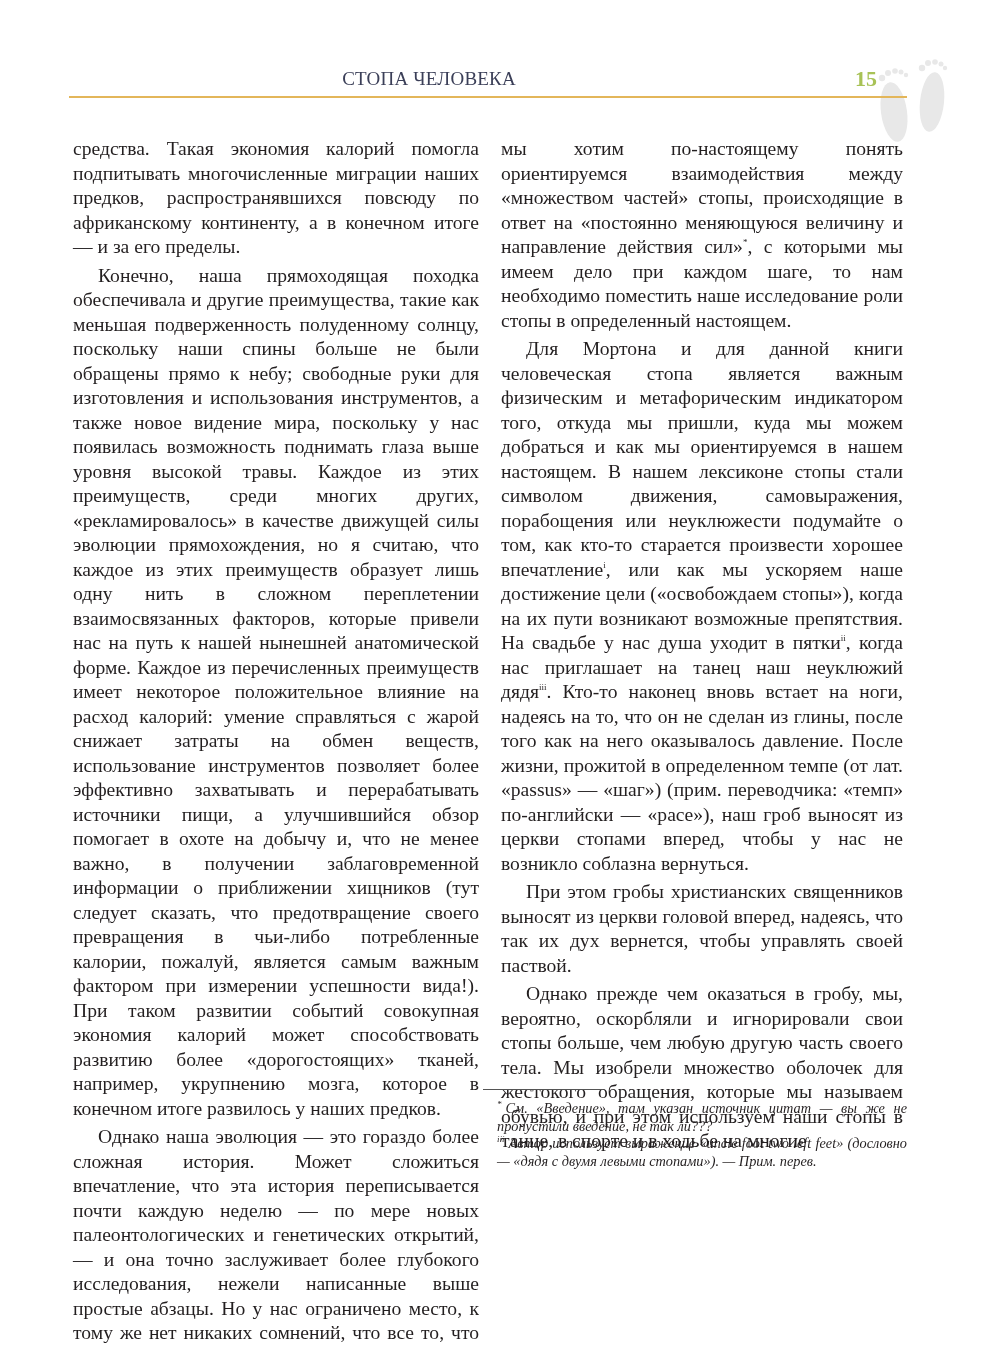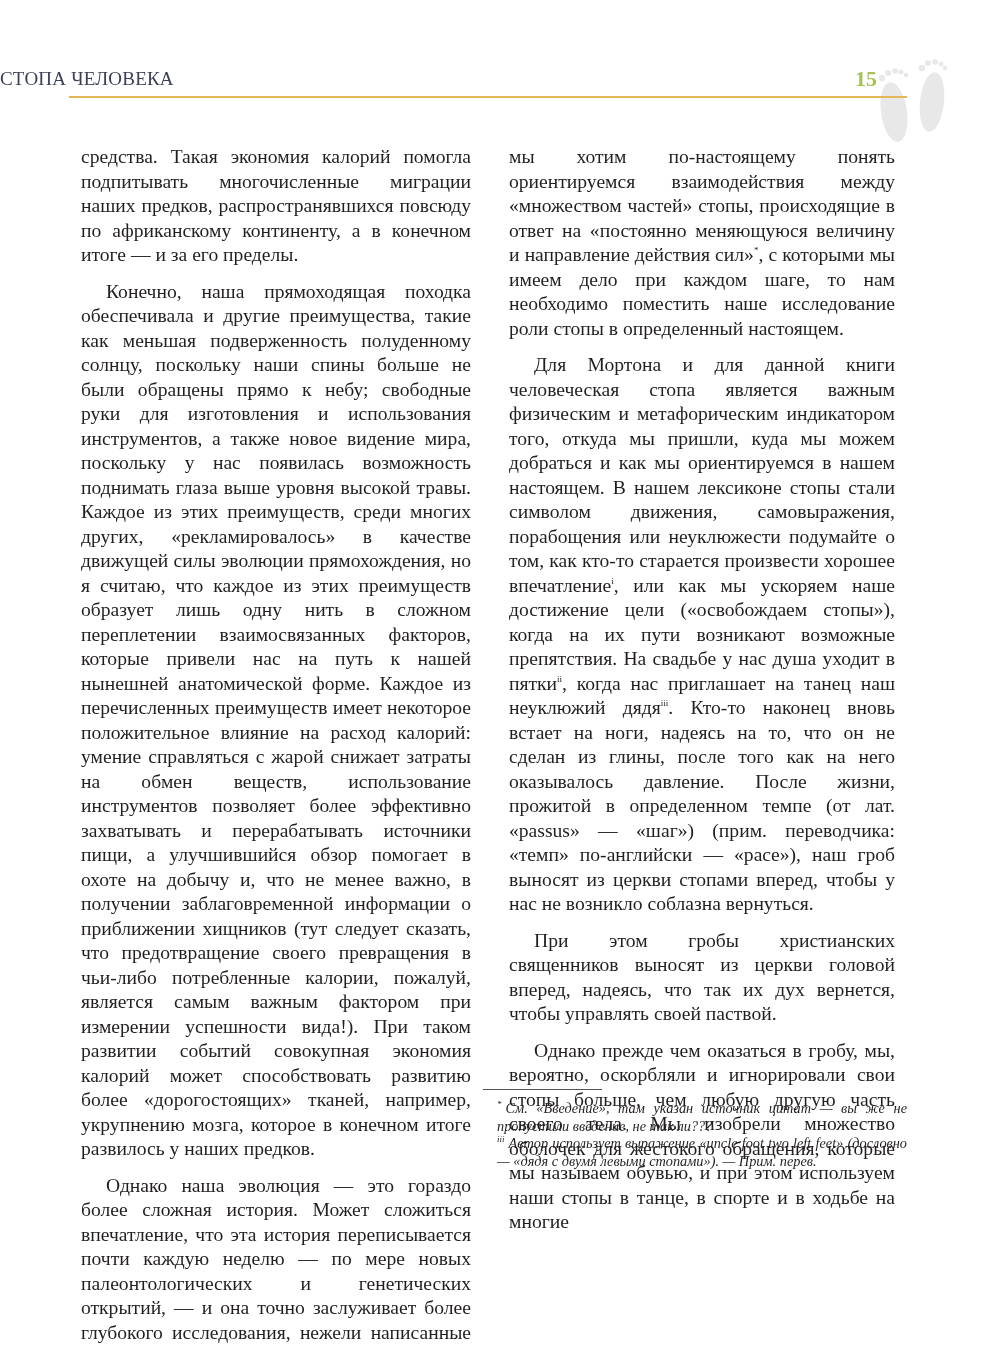--- a/index.html
+++ b/index.html
@@ -1,29 +1,29 @@
 <!DOCTYPE html>
 <html><head>
 <meta charset="utf-8">
 <style>
   html, body { margin: 0; padding: 0; background: #ffffff; }
   body { width: 1000px; height: 1349px; position: relative; overflow: hidden;
          font-family: "DejaVu Serif", "Liberation Serif", serif; color: #231f20; }
   .watermark { position: absolute; left: 860px; top: 50px; width: 110px; height: 110px; }
-  .running-head { position: absolute; left: 0; top: 68px; width: 858px; text-align: left;
+  .running-head { position: absolute; left: 0; top: 68px; width: 858px; text-align: center;
                   font-family: "Liberation Serif", serif; font-size: 19px; color: #3b3f58;
                   letter-spacing: 0.2px; }
   .page-num { position: absolute; left: 855px; top: 66px; font-family: "Liberation Serif", serif;
               font-weight: bold; font-size: 22px; color: #a8c256; }
   .head-rule { position: absolute; left: 69px; top: 96px; width: 838px; height: 2px; background: #e3b65a; }
   .col { position: absolute; top: 133px; font-family: "Liberation Serif", serif; font-size: 19.6px;
          line-height: 24.5px; text-align: justify; hyphens: manual; }
   .col-left { left: 69px; width: 414px; }
   .col-right { left: 497px; width: 410px; }
-  .col p { margin: 12px; }
+  .col p { margin: 4px; }
   .col p.indent { text-indent: 25px; }
   .col p.noindent { text-indent: 0; }
   sup { font-size: 9px; line-height: 0; vertical-align: super; }
   .fn-rule { position: absolute; left: 483px; top: 1089px; width: 119px; height: 1px; background: #555; }
   .footnotes { position: absolute; left: 497px; top: 1100px; width: 410px;
                font-family: "Liberation Serif", serif; font-style: italic; font-size: 14.3px;
                line-height: 17.5px; text-align: justify; color: #231f20; }
   .footnotes p { margin: 0; }
   .fn-mark { font-size: 9px; vertical-align: super; line-height: 0; margin-right: 4px; }
 </style>

